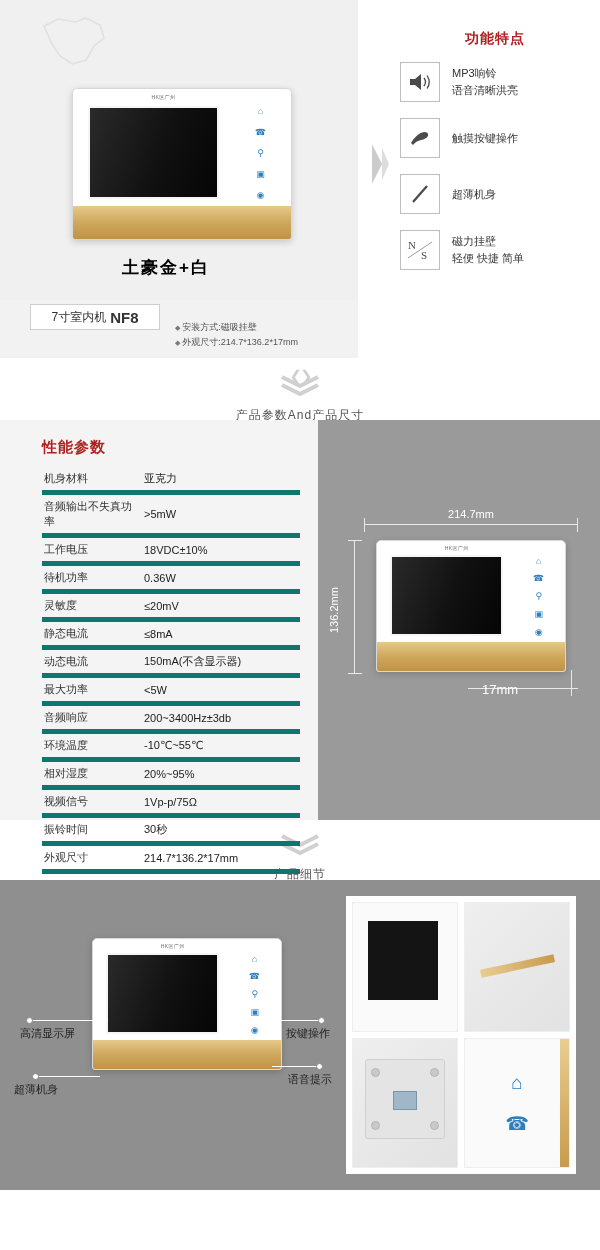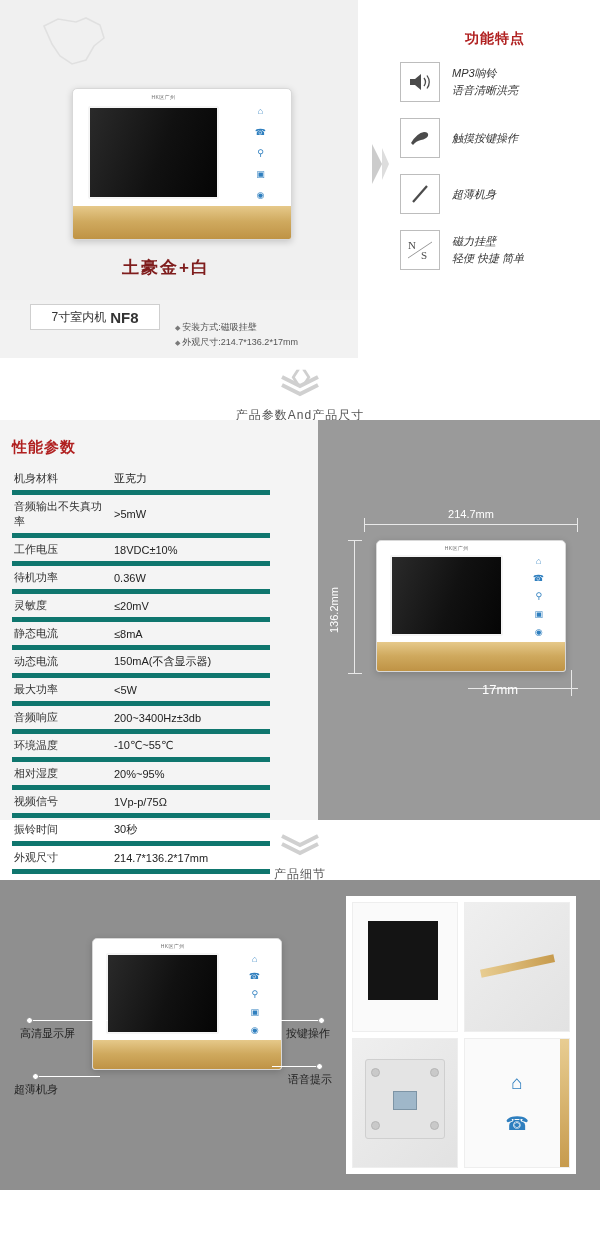--- a/index.html
+++ b/index.html
@@ -51,21 +51,21 @@
     position:absolute; right:6%; top:12%; width:16%; height:62%;
     display:flex; flex-direction:column; justify-content:space-between;
     align-items:center; color:#2f7fbf;
   }
   .mon-icons span { font-size:9px; line-height:1; }
 
   .hero-monitor { left:72px; top:88px; width:220px; height:152px; }
 
   .hero-caption {
     position:absolute; left:0; top:256px; width:332px; text-align:center;
-    font-size:17px; font-weight:bold; color:#7f1d1d; letter-spacing:2px;
+    font-size:17px; font-weight:bold; color:#000000; letter-spacing:2px;
   }
   .sku-box {
     position:absolute; left:30px; top:304px; width:130px; height:26px;
     border:1px solid #cfcfcf; background:#ffffff;
     display:flex; align-items:center; justify-content:center; gap:4px;
     font-size:12px; color:#333;
   }
   .sku-box .sku-model { font-weight:bold; font-size:15px; }
   .hero-specs {
     position:absolute; left:175px; top:320px; font-size:9px; color:#555;
@@ -78,41 +78,41 @@
   .features-title {
     font-size:14px; font-weight:bold; color:#b02020; text-align:center;
     margin-bottom:14px; letter-spacing:1px;
   }
   .feat-row { display:flex; align-items:center; margin-bottom:16px; }
   .feat-icon {
     width:40px; height:40px; border:1px solid #bdbdbd; background:#fff;
     display:flex; align-items:center; justify-content:center;
     margin-right:12px; flex:0 0 40px;
   }
-  .feat-text { font-size:11px; color:#333; line-height:17px;font-style:italic; }
+  .feat-text { font-size:11px; color:#333; line-height:17px; }
 
   .arrows {
     position:absolute; left:368px; top:138px; width:24px; height:52px;
     display:flex; align-items:center; color:#bdbdbd;
   }
 
   
   .divider { width:600px; text-align:center; background:#fff; }
   .chev {
     color:#cfcfcf; font-size:15px; letter-spacing:-2px; line-height:11px;
   }
   .divider-label {
     font-size:12px; color:#555; margin-top:6px; letter-spacing:1px;
   }
 
   
   .params { position:relative; width:600px; height:400px; }
   .params-left {
     position:absolute; left:0; top:0; width:318px; height:400px;
-    background:#f4f4f4; padding:18px 22px 0 12px;
+    background:#f4f4f4; padding:18px 22px 0 42px;
   }
   .params-title {
     font-size:15px; font-weight:bold; color:#b02020; letter-spacing:1px;
     margin-bottom:10px;
   }
   table.spec { border-collapse:collapse; width:258px; font-size:11px; }
   table.spec td {
     padding:4px 2px; border-bottom:5px solid #0f766e; color:#333;
   }
   table.spec td.k { width:94px; color:#333; }

